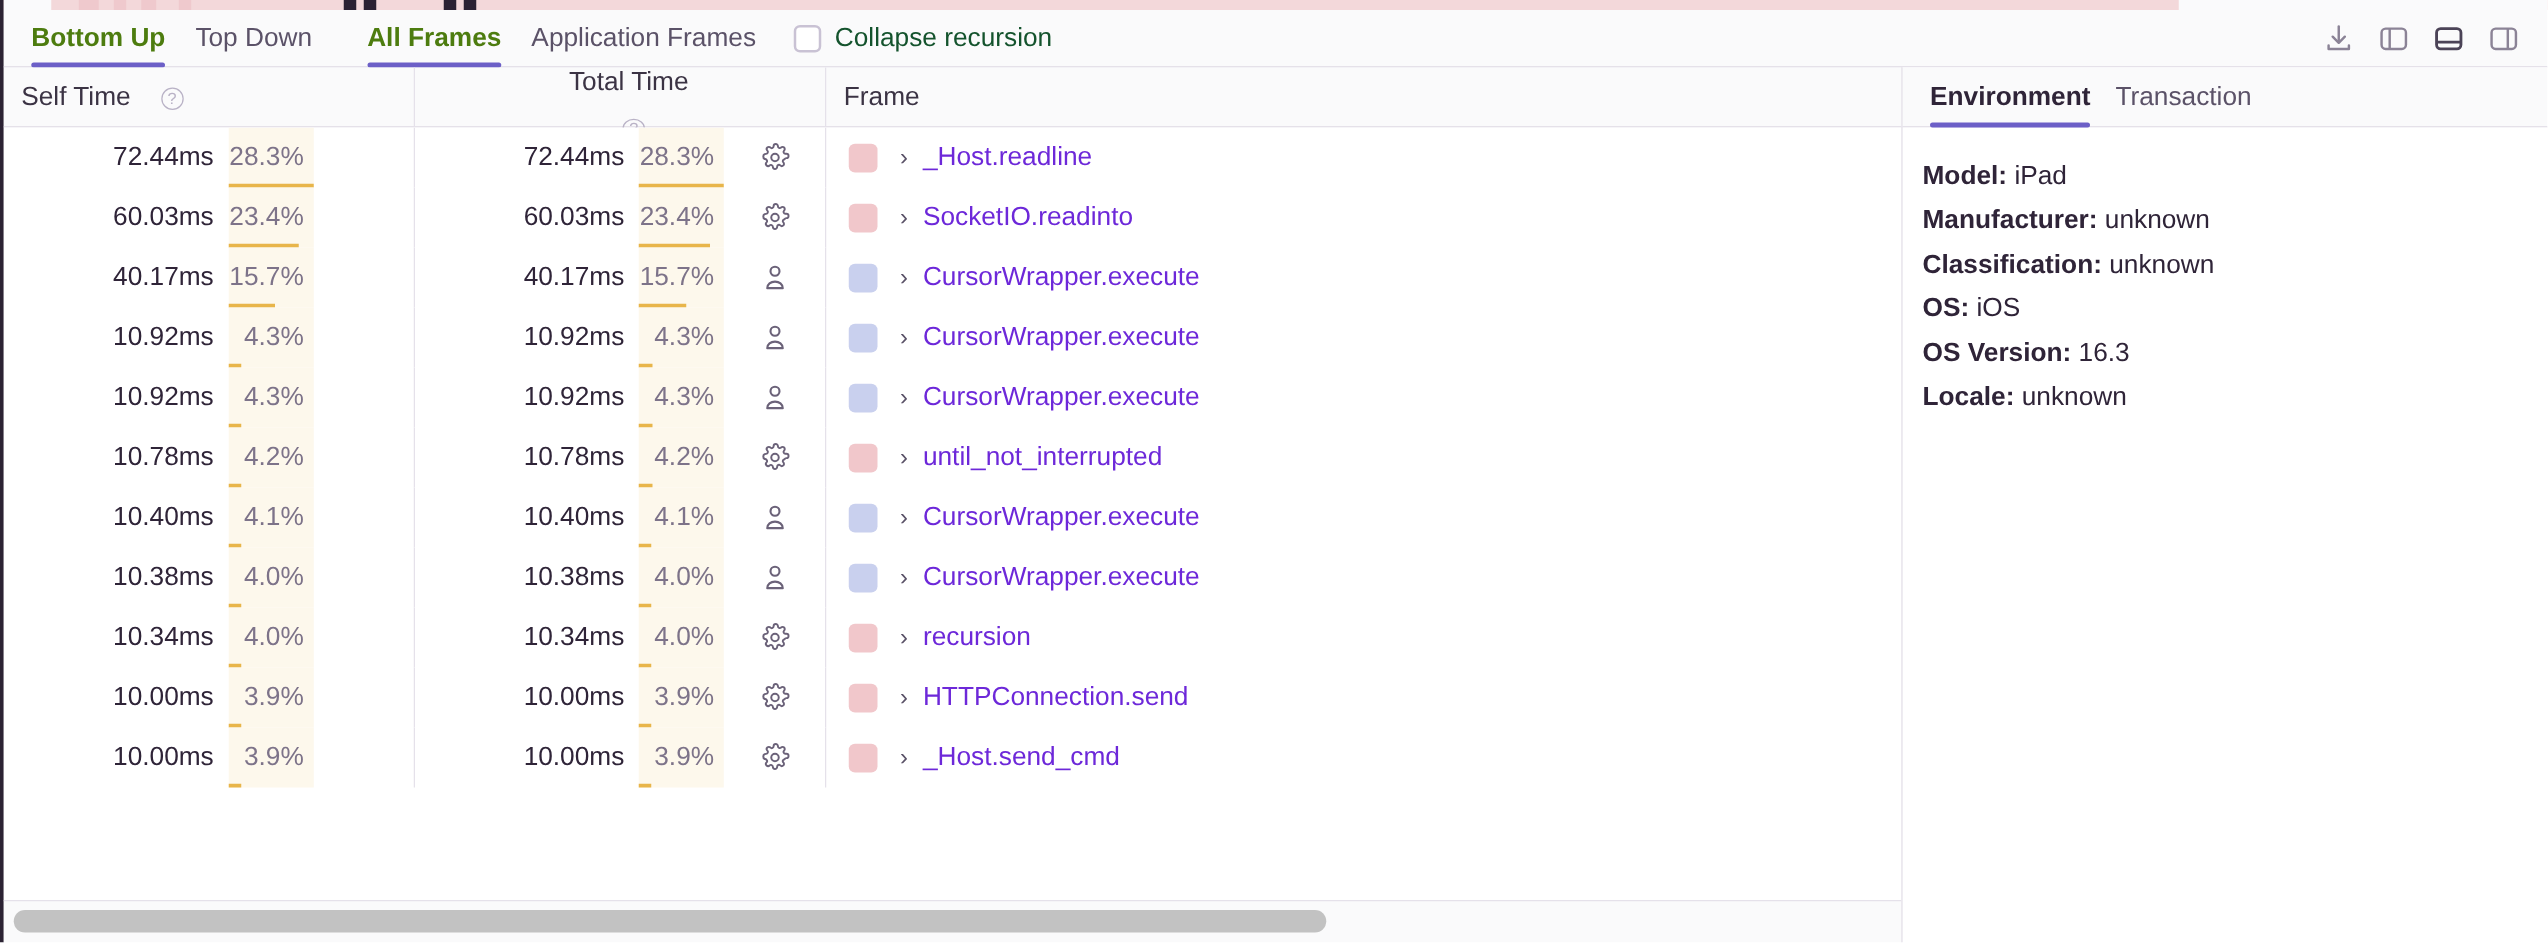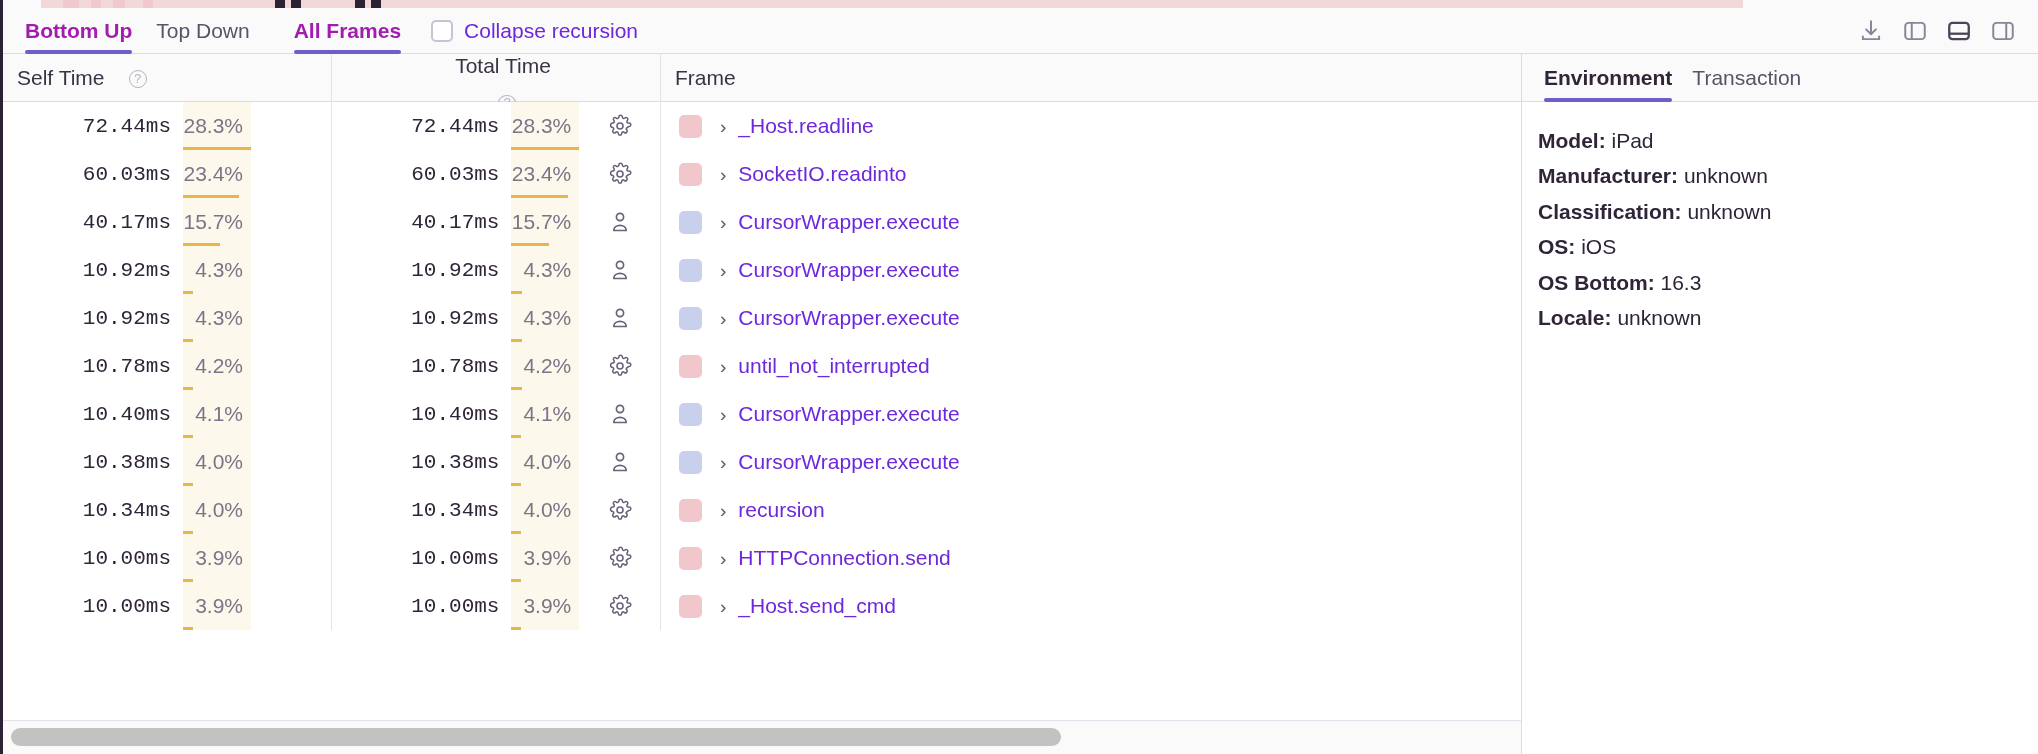--- a/index.html
+++ b/index.html
@@ -52,40 +52,40 @@
     position: relative;
     height: 46px;
     display: flex; align-items: center;
     padding: 0 12px;
     font-size: 21px;
     color: #5b5268;
     cursor: pointer;
     white-space: nowrap;
   }
   .tab:first-child { margin-left: 10px; }
-  .tab.active { color: #a21caf; font-weight: bold; }
+  .tab.active { color: #4d7c0f; font-weight: bold; }
   .tab.active::after {
     content: "";
     position: absolute; left: 12px; right: 12px; bottom: 0;
     height: 4px; background: #6c5fc7; border-radius: 2px;
   }
   .tb-sep { width: 10px; }
 
   .checkwrap {
     display: flex; align-items: center;
     margin-left: 18px; cursor: pointer;
   }
   .checkbox {
     width: 22px; height: 22px;
     border: 2px solid #c9c2d4;
     border-radius: 5px;
     background: #fff;
     margin-right: 11px;
   }
-  .checklabel { font-size: 21px; color: #6d28d9; white-space: nowrap; }
+  .checklabel { font-size: 21px; color: #14532d; white-space: nowrap; }
 
   .tb-spacer { flex: 1; }
   .tb-icons { display: flex; align-items: center; padding-right: 18px; gap: 10px; }
   .iconbtn {
     width: 34px; height: 34px;
     display: flex; align-items: center; justify-content: center;
     cursor: pointer;
   }
   .iconbtn svg { display: block; }
 
@@ -147,21 +147,20 @@
     position: relative;
   }
   .row { display: flex; height: 48px; align-items: stretch; }
 
   .cell-time {
     width: 180px;
     display: flex; align-items: center; justify-content: flex-end;
     padding-right: 12px;
     font-size: 21px; color: #2f2438;
     font-variant-numeric: tabular-nums;
-    font-family: Liberation Mono, monospace;
   }
   .cell-pct {
     width: 68px;
     position: relative;
     display: flex; align-items: center; justify-content: flex-end;
     padding-right: 8px;
     font-size: 21px; color: #7d7389;
     background: #fdf8ec;
     font-variant-numeric: tabular-nums;
   }
@@ -263,20 +262,23 @@
       </div>
       <div class="tab">
         <span>Top Down</span>
       </div>
     </div>
     <div class="tb-sep"></div>
     <div class="tabgroup">
       <div class="tab active">
         <span>All Frames</span>
       </div>
+      <div class="tab">
+        <span>Application Frames</span>
+      </div>
     </div>
 
     <div class="checkwrap">
       <div class="checkbox"></div>
       <span class="checklabel">Collapse recursion</span>
     </div>
 
     <div class="tb-spacer"></div>
 
     <div class="tb-icons">
@@ -573,19 +575,19 @@
         </div>
         <div class="rtab">
           <span>Transaction</span>
         </div>
       </div>
       <div class="rbody" id="rbody">
           <div class="kvline"><span class="k">Model:</span> <span class="v">iPad</span></div>
           <div class="kvline"><span class="k">Manufacturer:</span> <span class="v">unknown</span></div>
           <div class="kvline"><span class="k">Classification:</span> <span class="v">unknown</span></div>
           <div class="kvline"><span class="k">OS:</span> <span class="v">iOS</span></div>
-          <div class="kvline"><span class="k">OS Bottom:</span> <span class="v">16.3</span></div>
+          <div class="kvline"><span class="k">OS Version:</span> <span class="v">16.3</span></div>
           <div class="kvline"><span class="k">Locale:</span> <span class="v">unknown</span></div>
         </div>
     </div>
 
   </div>
 </div>
 
 </body></html>

